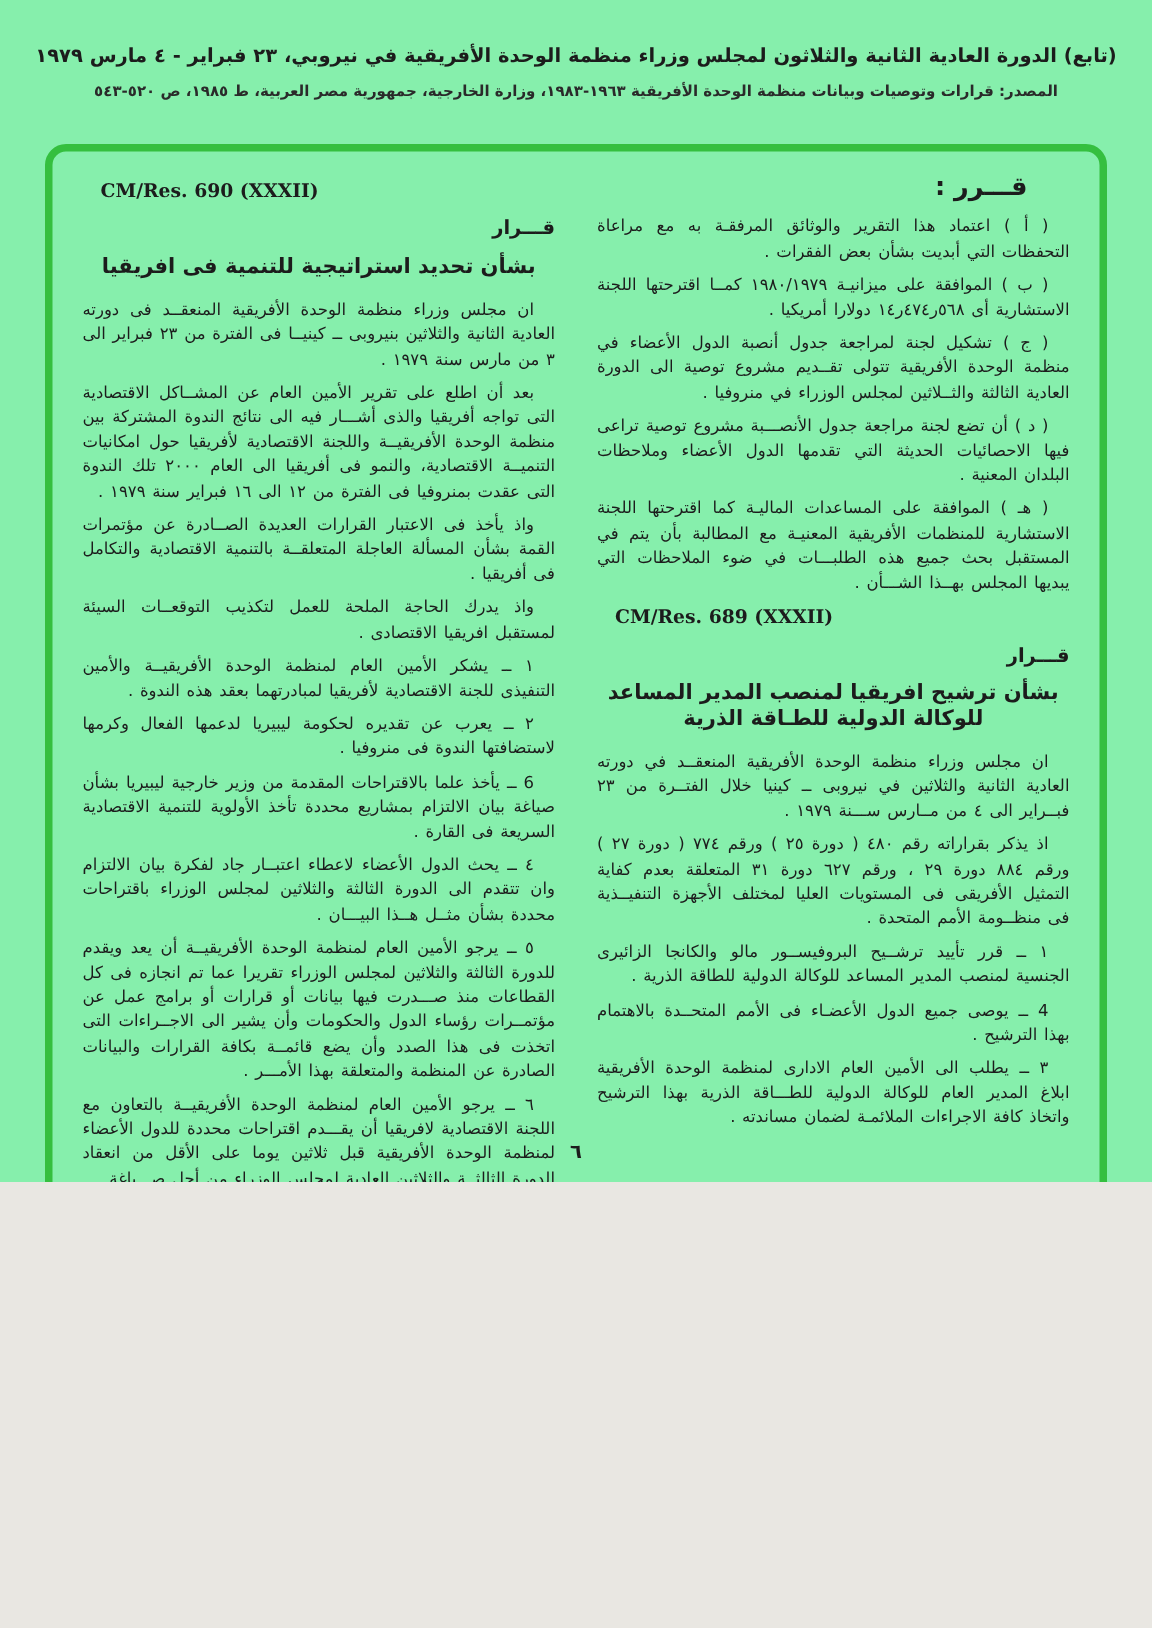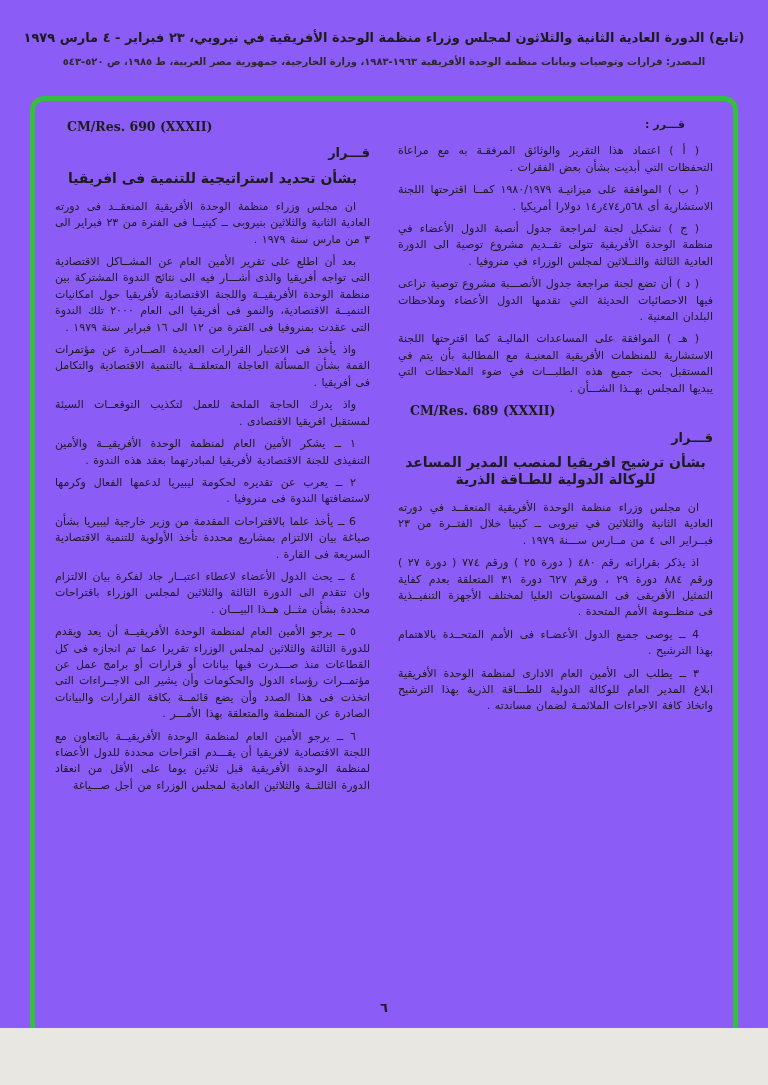--- a/index.html
+++ b/index.html
@@ -1,22 +1,22 @@
 <!DOCTYPE html>
 <html lang="ar"><head>
 <meta charset="utf-8">
 <style>
   html, body { margin: 0; padding: 0; }
   body { background: #e9e7e2; }
   .page {
     position: relative;
     width: 768px;
-    height: 1028px;
+    height: 788px;
     margin: 0 auto;
-    background: #8b5cf6;
+    background: #86efac;
     color: #1c1c1c;
     font-family: "DejaVu Sans", sans-serif;
     overflow: hidden;
     box-sizing: border-box;
   }
   
   .page-header {
     position: absolute;
     top: 28px; left: 18px; right: 18px;
     direction: rtl;
@@ -70,21 +70,21 @@
   .res-code {
     direction: ltr;
     text-align: left;
     font-family: "DejaVu Serif", serif;
     font-size: 12.5px;
     font-weight: bold;
     margin: 2px 0 10px 12px;
   }
   .decree-heading {
     font-weight: bold;
-    font-size: 11px;
+    font-size: 17px;
     margin: 0 28px 10px 0;
   }
   .res-heading {
     text-align: right;
     font-weight: bold;
     font-size: 13px;
     margin: 4px 0 8px 0;
   }
   .res-title {
     text-align: center;
@@ -127,20 +127,21 @@
         <p class="para">( هـ ) الموافقة على المساعدات الماليـة كما اقترحتها اللجنة الاستشارية للمنظمات الأفريقية المعنيـة مع المطالبة بأن يتم في المستقبل بحث جميع هذه الطلبـــات في ضوء الملاحظات التي يبديها المجلس بهــذا الشـــأن .</p>
 
         <div class="res-code">CM/Res. 689 (XXXII)</div>
         <div class="res-heading">قـــرار</div>
         <div class="res-title">
           <div>بشأن ترشيح افريقيا لمنصب المدير المساعد</div>
           <div>للوكالة الدولية للطـاقة الذرية</div>
         </div>
         <p class="para">ان مجلس وزراء منظمة الوحدة الأفريقية المنعقــد في دورته العادية الثانية والثلاثين في نيروبى ــ كينيا خلال الفتــرة من ٢٣ فبــراير الى ٤ من مــارس ســـنة ١٩٧٩ .</p>
         <p class="para">اذ يذكر بقراراته رقم ٤٨٠ ( دورة ٢٥ ) ورقم ٧٧٤ ( دورة ٢٧ ) ورقم ٨٨٤ دورة ٢٩ ، ورقم ٦٢٧ دورة ٣١ المتعلقة بعدم كفاية التمثيل الأفريقى فى المستويات العليا لمختلف الأجهزة التنفيــذية فى منظــومة الأمم المتحدة .</p>
+        <p class="para">١ ــ قرر تأييد ترشــيح البروفيســور مالو والكانجا الزائيرى الجنسية لمنصب المدير المساعد للوكالة الدولية للطاقة الذرية .</p>
         <p class="para">4 ــ يوصى جميع الدول الأعضـاء فى الأمم المتحــدة بالاهتمام بهذا الترشيح .</p>
         <p class="para">٣ ــ يطلب الى الأمين العام الادارى لمنظمة الوحدة الأفريقية ابلاغ المدير العام للوكالة الدولية للطـــاقة الذرية بهذا الترشيح واتخاذ كافة الاجراءات الملائمـة لضمان مساندته .</p>
       </section>
 
       <section class="col">
         <div class="res-code">CM/Res. 690 (XXXII)</div>
         <div class="res-heading">قـــرار</div>
         <div class="res-title">بشأن تحديد استراتيجية للتنمية فى افريقيا</div>
         <p class="para">ان مجلس وزراء منظمة الوحدة الأفريقية المنعقــد فى دورته العادية الثانية والثلاثين بنيروبى ــ كينيــا فى الفترة من ٢٣ فبراير الى ٣ من مارس سنة ١٩٧٩ .</p>
         <p class="para">بعد أن اطلع على تقرير الأمين العام عن المشــاكل الاقتصادية التى تواجه أفريقيا والذى أشـــار فيه الى نتائج الندوة المشتركة بين منظمة الوحدة الأفريقيــة واللجنة الاقتصادية لأفريقيا حول امكانيات التنميــة الاقتصادية، والنمو فى أفريقيا الى العام ٢٠٠٠ تلك الندوة التى عقدت بمنروفيا فى الفترة من ١٢ الى ١٦ فبراير سنة ١٩٧٩ .</p>

